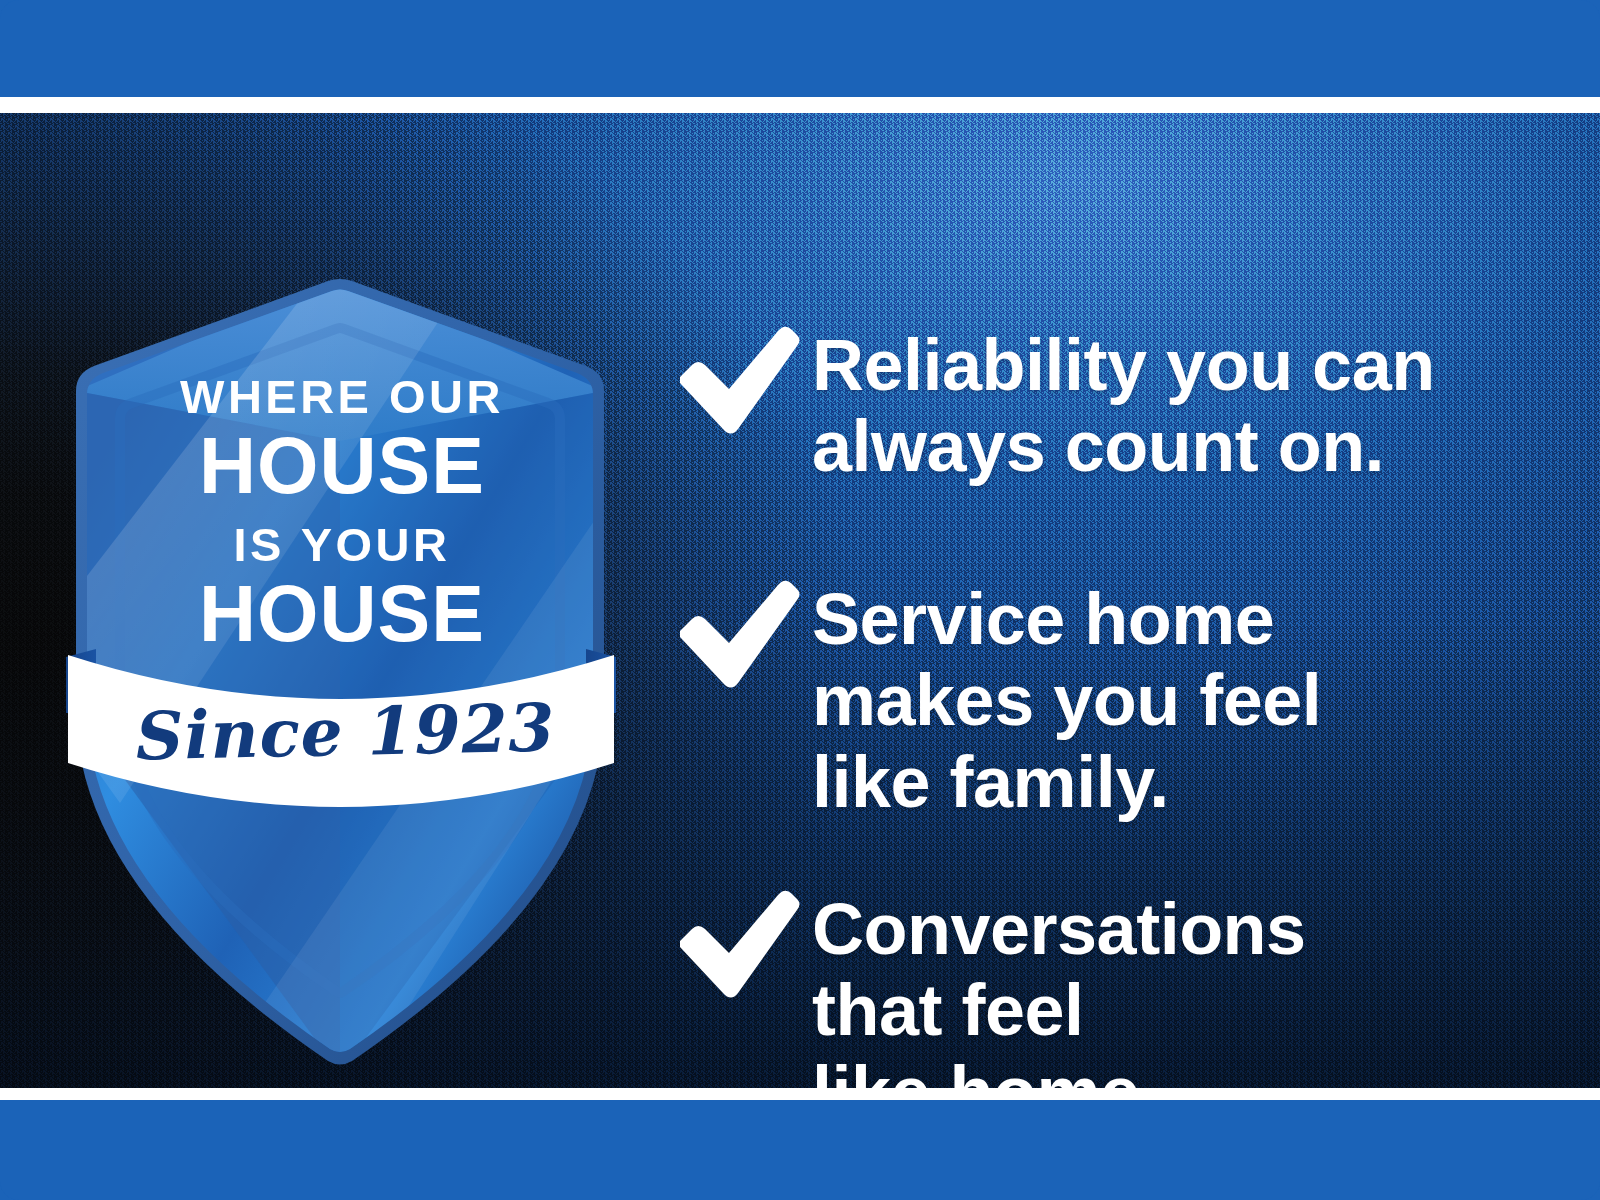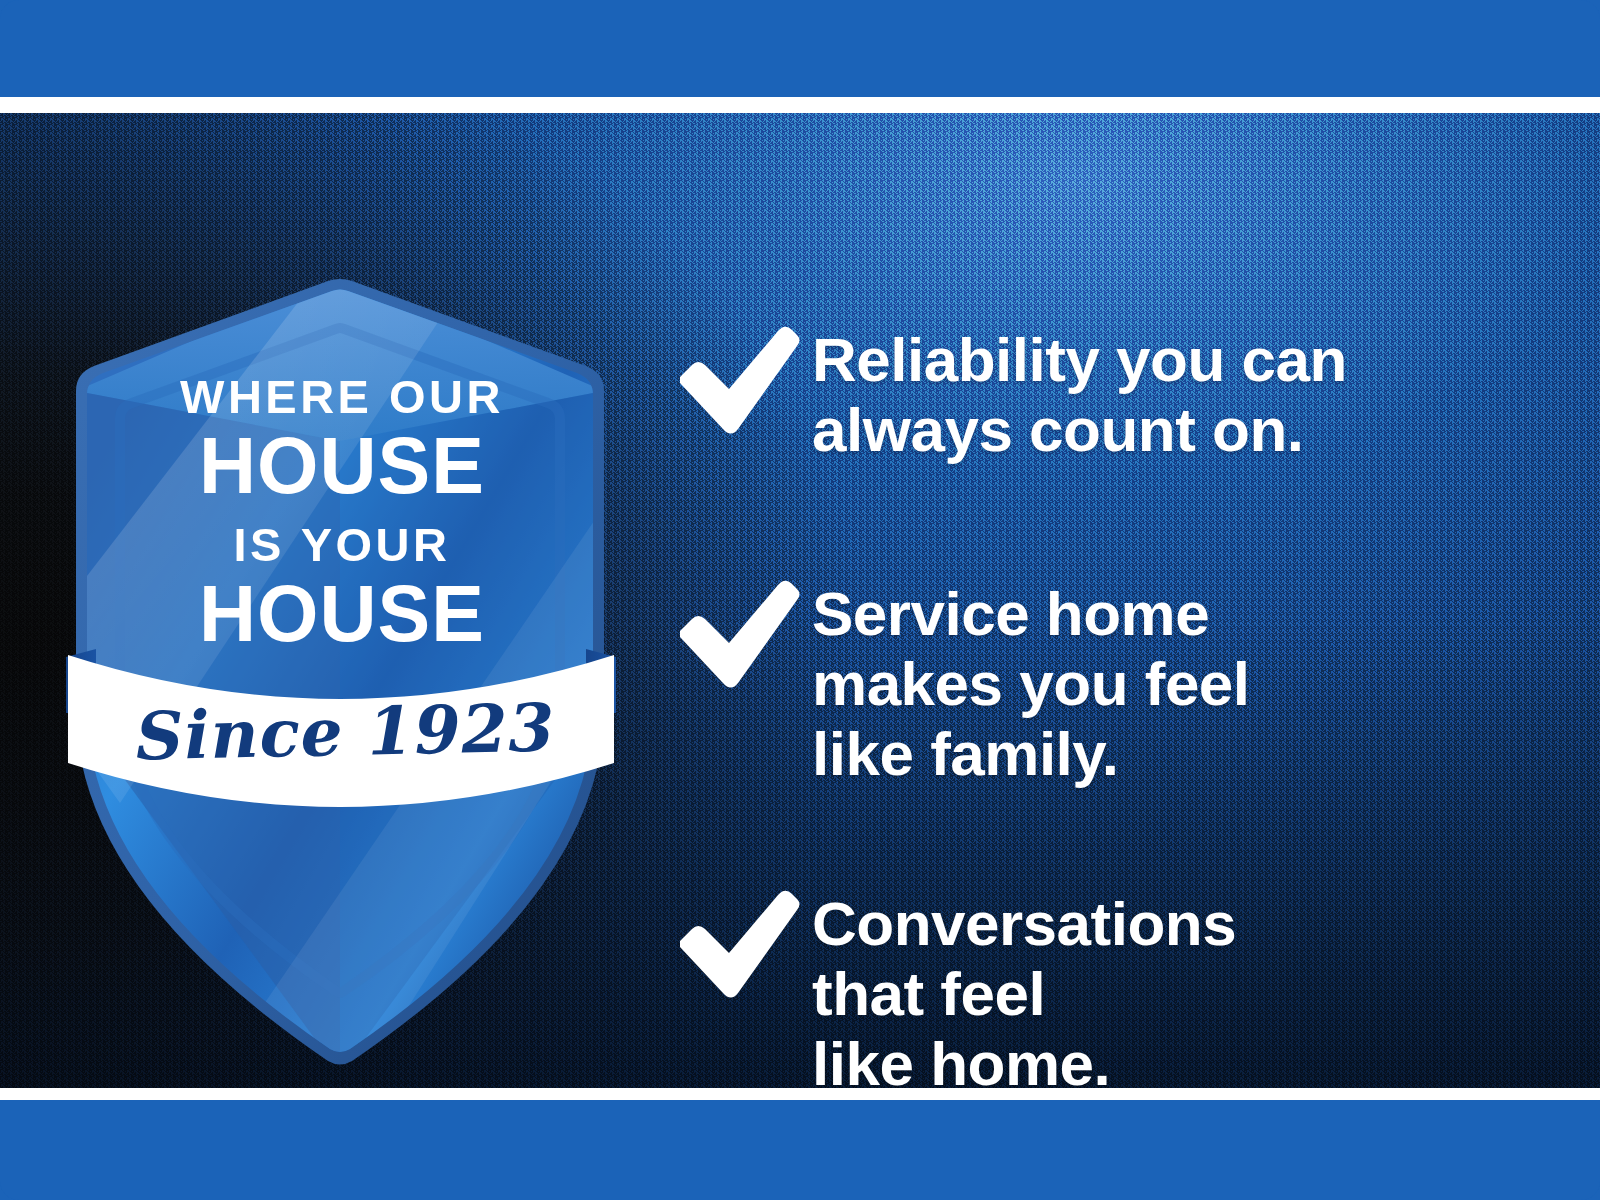--- a/index.html
+++ b/index.html
@@ -76,21 +76,21 @@
   }
 
   
   #bullets{position:absolute;left:672px;top:190px;width:880px;}
   .bullet{position:absolute;display:flex;align-items:flex-start;}
   .bullet .check{flex:0 0 auto;width:140px;}
   .bullet .check svg{display:block;}
   .bullet .txt{
     color:#ffffff;font-weight:bold;
     font-family:"Liberation Sans", sans-serif;
-    font-size:62px;line-height:1.13;
+    font-size:72px;line-height:1.13;
     letter-spacing:-0.5px;
     text-shadow:0 2px 5px rgba(0,0,0,.25);
     white-space:pre-line;
   }
   #b1{top:18px;left:0;}
   #b2{top:272px;left:0;}
   #b3{top:582px;left:0;}
   #b1 .txt{padding-top:4px;}
   #b2 .txt{padding-top:4px;}
   #b3 .txt{padding-top:4px;}

